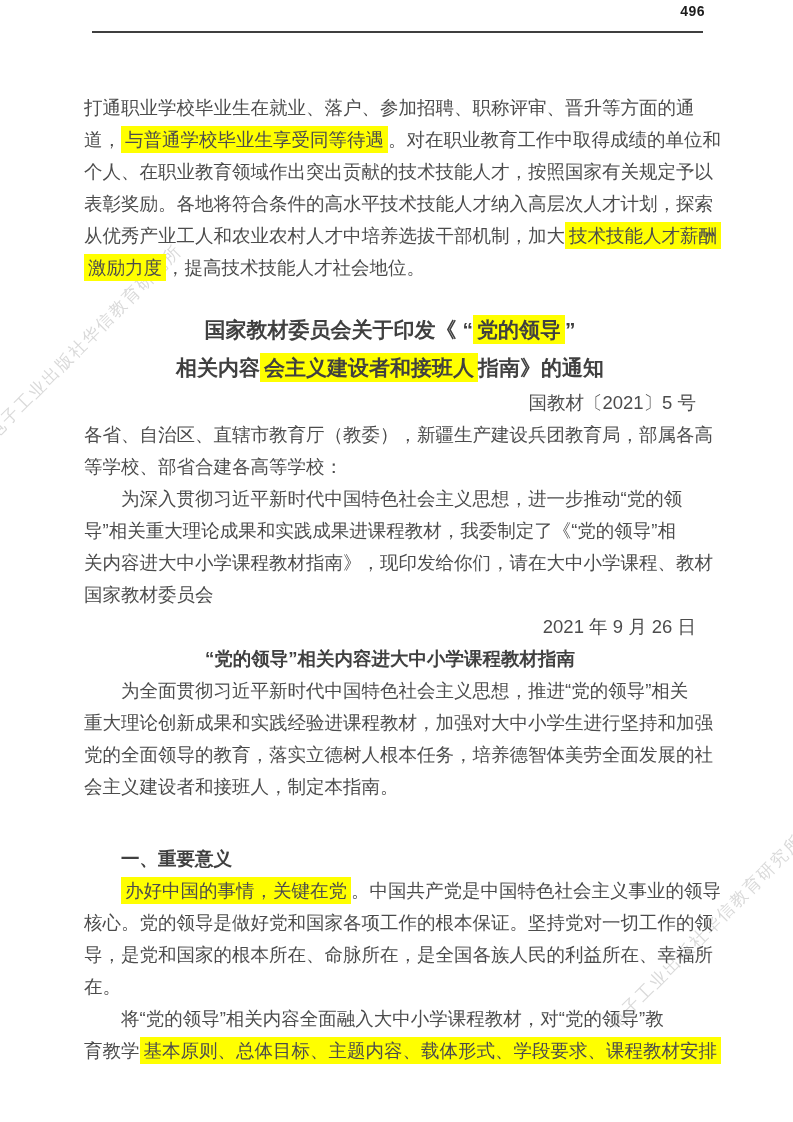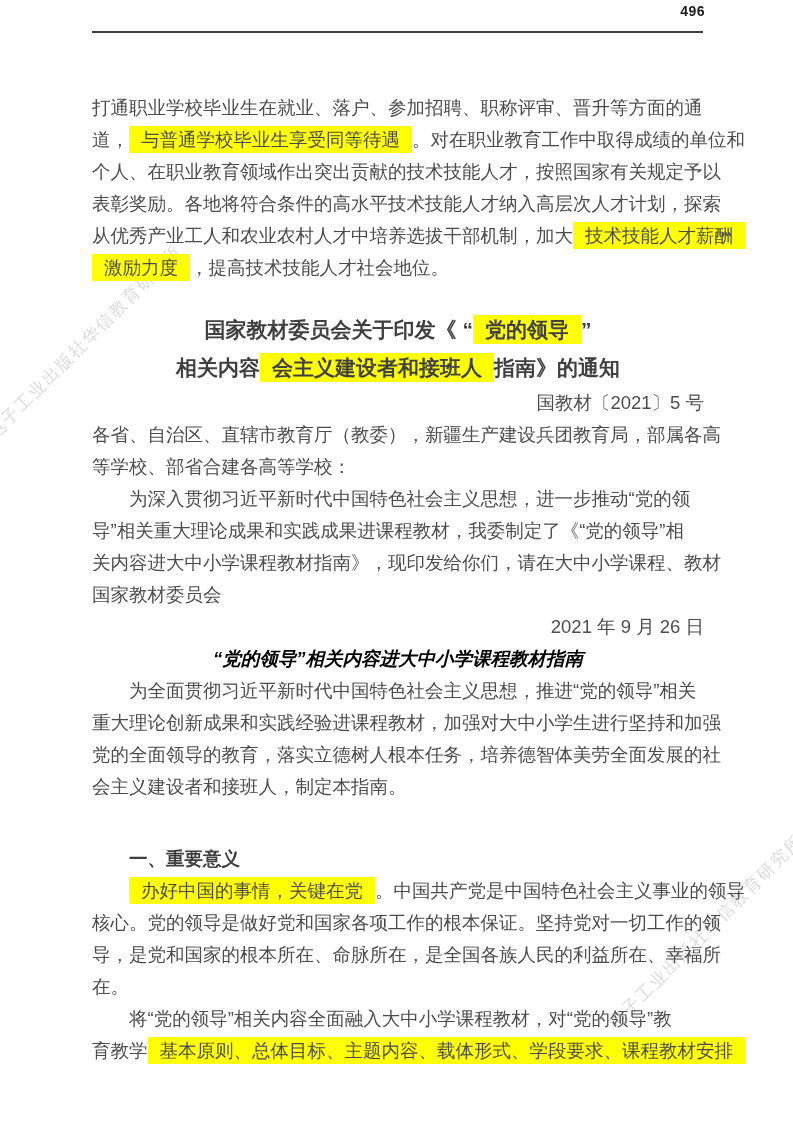--- a/index.html
+++ b/index.html
@@ -39,21 +39,21 @@
     letter-spacing: 2px;
     color: rgba(120,120,120,0.28);
     transform: rotate(-45deg);
     white-space: nowrap;
     pointer-events: none;
   }
   .wm-left  { left: -65px; top: 330px; }
   .wm-right { left: 556px; top: 920px; }
   .content {
     position: absolute;
-    left: 92px;
+    left: 84px;
     top: 92px;
     width: 612px;
     font-size: 18.5px;
     line-height: 32px;
   }
   .ln { white-space: nowrap; }
   .ln.indent { padding-left: 37px; }
   .ln.title {
     text-align: center;
     font-weight: 700;
@@ -61,27 +61,26 @@
     line-height: 38px;
     color: #404040;
   }
   .ln.body + .ln.title { margin-top: 27px; }
   .ln.doc-number { text-align: right; }
   .ln.signature  { text-align: left; }
   .ln.date       { text-align: right; }
   .ln.subtitle {
     text-align: center;
     font-weight: 700;
-    color: #000000;
-    font-style: italic;
+    color: #404040;
   }
   .ln.heading { font-weight: 700; color: #404040; margin-top: 40px; }
   .hl {
     background: var(--hl, #ffff00);
-    padding: 3px 12px;
+    padding: 3px 4px;
   }
 </style>
 </head>
 <body>
 
 <div class="page">
   <div class="page-number">496</div>
   <div class="rule"></div>
   <div class="watermark wm-left">电子工业出版社华信教育研究所</div>
   <div class="watermark wm-right">电子工业出版社华信教育研究所</div>

